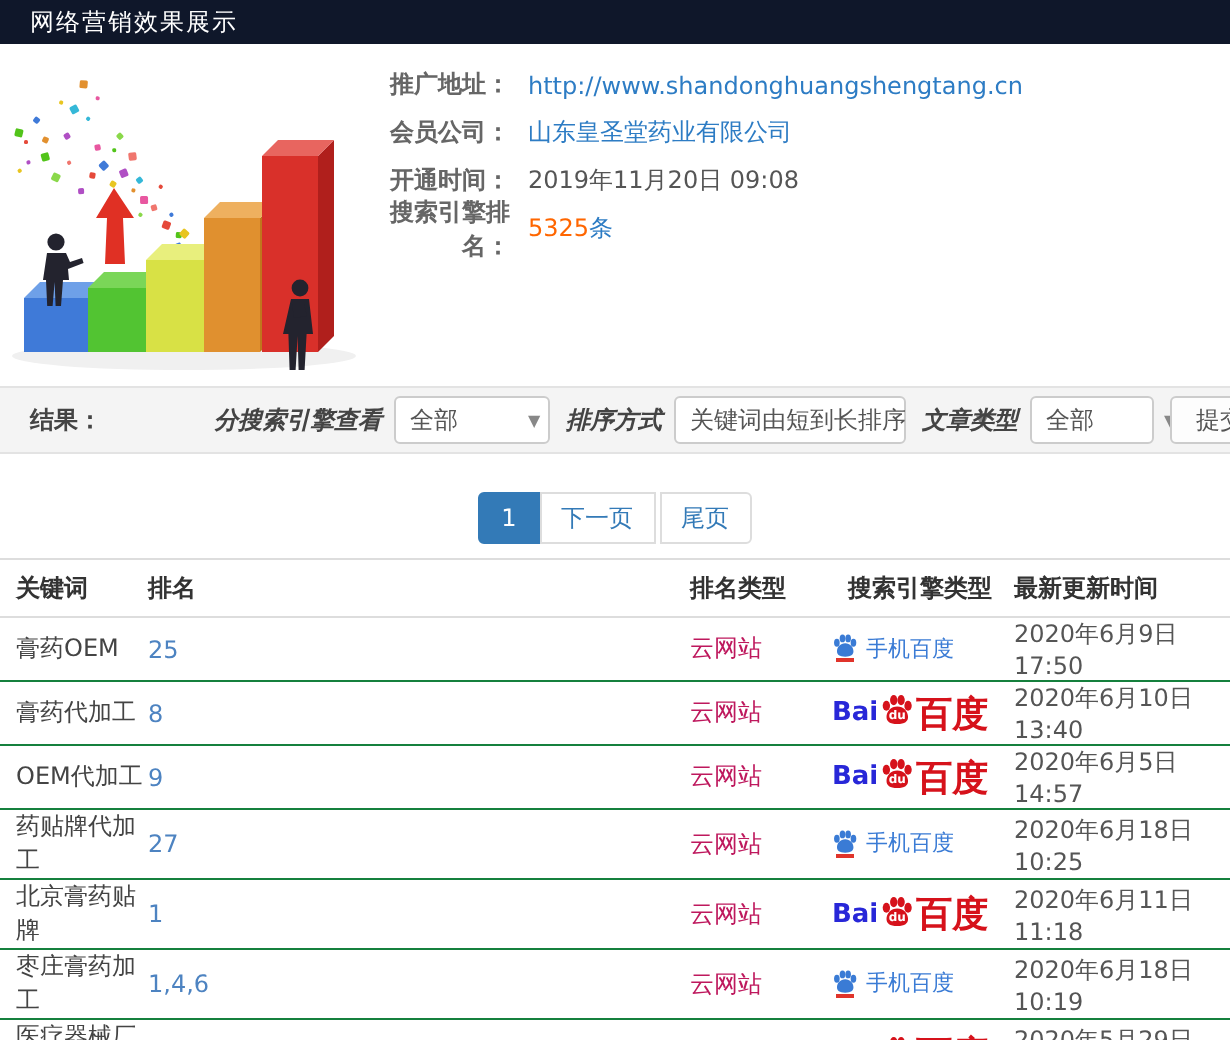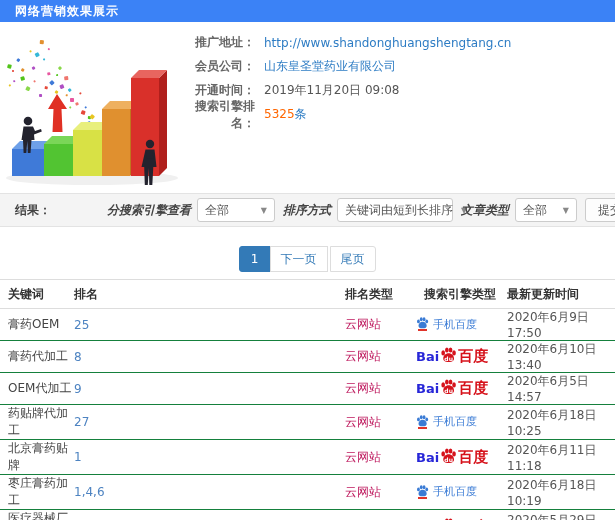--- a/index.html
+++ b/index.html
@@ -2,41 +2,41 @@
 <html><head>
 <meta charset="utf-8">
 <style>
   * { margin:0; padding:0; box-sizing:border-box; }
   html,body { width:615px; height:520px; overflow:hidden; }
   body {
     font-family:"DejaVu Sans","Liberation Sans",sans-serif;
     font-size:12px; color:#333; background:#fff; position:relative;
   }
   
-  .app-header { height:22px; background:#3b82f6; color:#fff; line-height:22px;
-    padding-left:15px; font-size:12px; font-weight:bold; letter-spacing:1px; }
+  .app-header { height:22px; background:#0f172a; color:#fff; line-height:22px;
+    padding-left:15px; font-size:12px; font-weight:normal; letter-spacing:1px; }
   
   .top-section { position:relative; height:171px; background:#fff; }
   .illustration { position:absolute; left:0; top:6px; width:185px; height:162px; }
   .info-block { position:absolute; left:175px; top:13px; }
   .info-row { display:flex; align-items:center; height:15px; margin-bottom:9px; }
   .info-label { width:80px; text-align:right; font-weight:bold; color:#666; font-size:12px; }
   .info-value { margin-left:9px; color:#555; }
   .link { color:#2d7cc4; text-decoration:none; cursor:pointer; }
   .hl-num { color:#f60; }
   .hl-suffix { color:#2d7cc4; }
   
   .filter-bar { height:34px; background:#f4f4f4; border-top:1px solid #e3e3e3;
     border-bottom:1px solid #e3e3e3; display:flex; align-items:center; padding-left:15px; }
   .result-label { font-weight:bold; color:#444; }
   .filter-controls { margin-left:auto; display:flex; align-items:center; margin-right:-20px; }
   .ctl-label { font-weight:bold; color:#444; margin:0 6px 0 8px; white-space:nowrap;font-style:italic; }
   .select { background:#fff; border:1px solid #ccc; border-radius:3px; height:24px;
     display:flex; align-items:center; padding:0 7px; color:#555; white-space:nowrap;
-    justify-content:space-between; cursor:pointer; }
+    justify-content:space-between; cursor:pointer;gap:27px; }
   .select .caret { color:#888; font-size:8px; margin-left:8px; }
   .sel-engine { width:78px; } .sel-sort { width:116px; } .sel-article { width:62px; }
   .submit-btn { height:24px; border:1px solid #ccc; border-radius:3px; background:#fdfdfd;
     padding:0 12px; color:#555; margin-left:8px; cursor:pointer; font-size:12px;
     font-family:inherit; white-space:nowrap; }
   
   .pagination { display:flex; justify-content:center; margin:19px 0 0 0; height:26px; }
   .page-item { min-width:32px; padding:0 10px; line-height:24px; text-align:center;
     border:1px solid #ddd; background:#fff; color:#337ab7; cursor:pointer; margin-left:-1px; }
   .page-item.active { background:#337ab7; border-color:#337ab7; color:#fff;
@@ -57,21 +57,21 @@
   .time { color:#555; }
   
   .engine-logo { display:inline-flex; align-items:center; }
   .paw-wrap { position:relative; display:inline-flex; flex-direction:column; align-items:center; }
   .paw-underline { width:9px; height:2px; background:#e0342b; margin-top:0px; }
   .mb-text { color:#3a7bd5; font-size:11px; margin-left:4px; }
   .bd-bai { color:#2827d8; font-weight:bold; font-size:13px; letter-spacing:0; }
   .bd-du { position:relative; display:inline-block; margin:0 1px; }
   .bd-du .du-txt { position:absolute; left:50%; top:58%; transform:translate(-50%,-50%);
     color:#fff; font-size:6px; font-weight:bold; }
-  .bd-cn { color:#d6121b; font-weight:bold; font-size:15px;text-align:center; }
+  .bd-cn { color:#d6121b; font-weight:bold; font-size:18px;text-align:center; }
 </style>
 </head>
 <body>
 
 <div class="app-header">网络营销效果展示</div>
 
 <div class="top-section">
 
   <svg class="illustration" viewBox="0 0 185 162" xmlns="http://www.w3.org/2000/svg">
     <ellipse cx="92" cy="150" rx="86" ry="7" fill="#f0f0f0"></ellipse>

